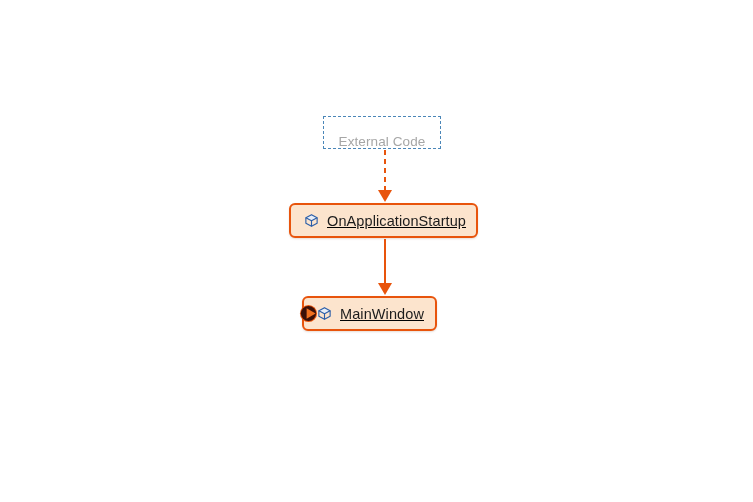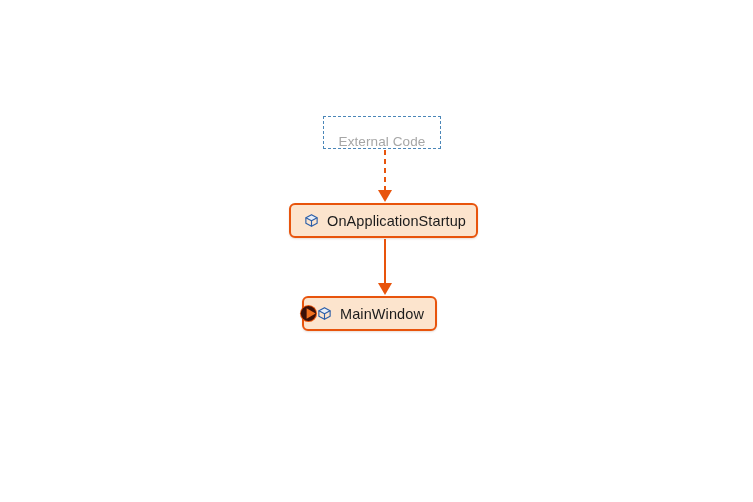--- a/index.html
+++ b/index.html
@@ -48,20 +48,21 @@
   .node {
     position: absolute;
     box-sizing: border-box;
     background: #fce4cd;
     border: 2px solid #e8540c;
     border-radius: 6px;
     display: flex;
     align-items: center;
     padding: 8px 13px;
     box-shadow: 0 1px 2px rgba(120,60,20,0.18);
+    text-decoration: underline;
   }
   .node-startup {
     left: 289px;
     top: 203px;
     width: 189px;
     height: 35px;
   }
   .node-mainwindow {
     left: 302px;
     top: 296px;

